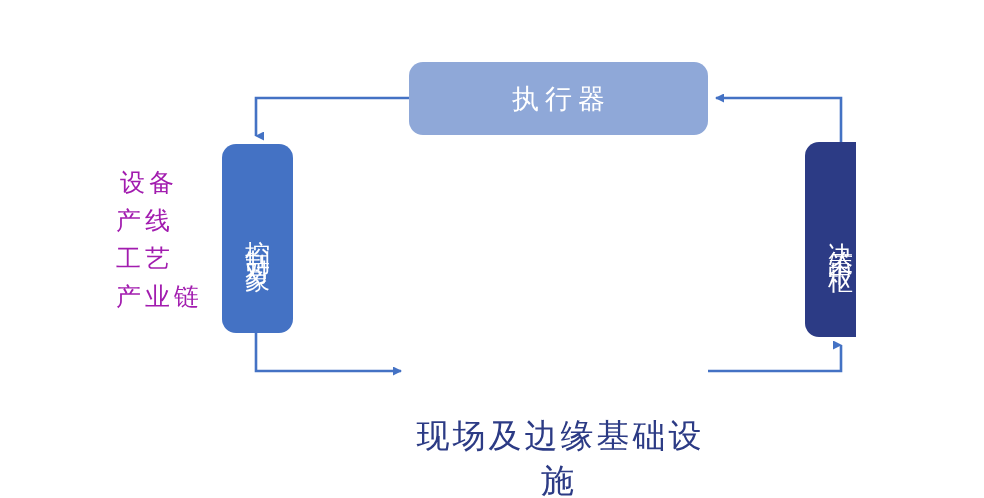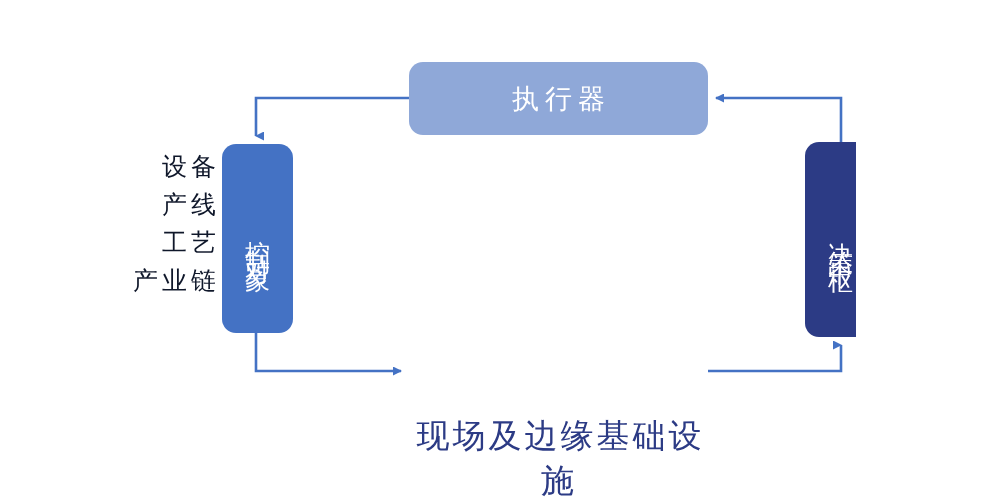--- a/index.html
+++ b/index.html
@@ -85,26 +85,26 @@
     left: 409px;
     top: 339px;
     width: 299px;
     height: 63px;
   }
 
   
   #label-scope {
     position: absolute;
     left: 116px;
-    top: 148px;
+    top: 164px;
     width: 104px;
-    color: #0f172a;
+    color: #a21caf;
     font-size: 25px;
     line-height: 38px;
-    text-align: right;
+    text-align: left;
     white-space: pre-line;
     letter-spacing: 4px;
     text-indent: 4px;
   }
 
   #label-infrastructure {
     position: absolute;
     left: 404px;
     top: 414px;
     width: 310px;

